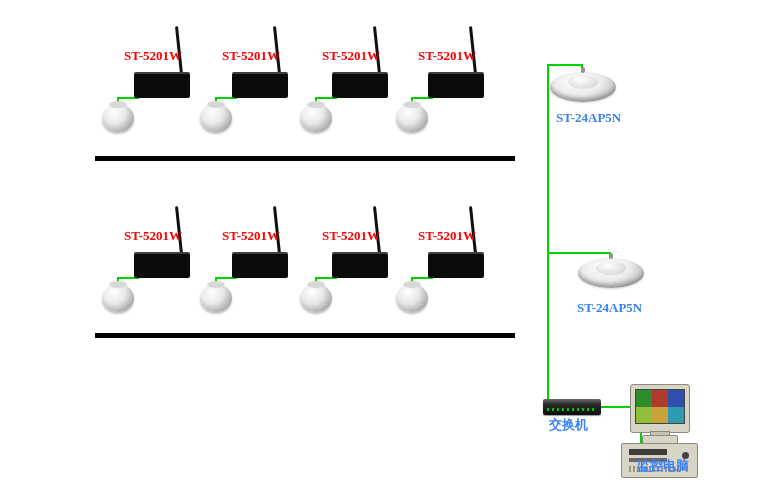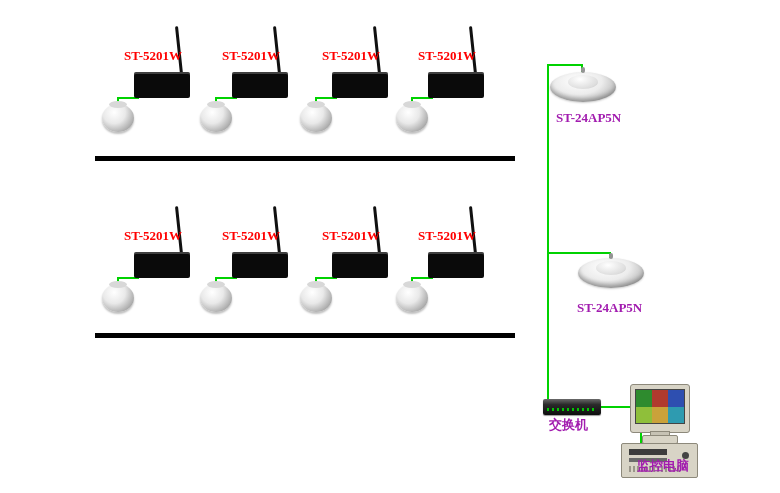--- a/index.html
+++ b/index.html
@@ -3,21 +3,21 @@
 <meta charset="utf-8">
 <style>
   html,body { margin:0; padding:0; background:#fff; }
   .canvas {
     position:relative; width:780px; height:493px; background:#ffffff;
     font-family:"Liberation Serif","DejaVu Serif",serif; overflow:hidden;
   }
 
   
   .rlabel {
-    position:absolute; color:#a21caf; font-weight:bold; font-size:13px;
+    position:absolute; color:#3b82f6; font-weight:bold; font-size:13px;
     white-space:nowrap; letter-spacing:0px;
   }
 
   
   .unit { position:absolute; width:112px; height:112px; }
   .unit .ulabel {
     position:absolute; left:26px; top:20px; color:#ff0000; font-weight:bold;
     font-size:13px; white-space:nowrap;
   }
   .unit .antenna {

